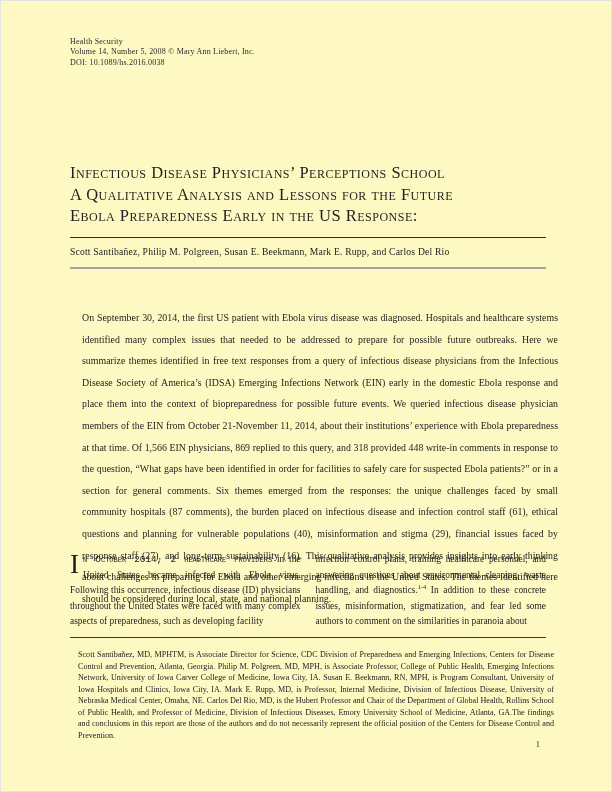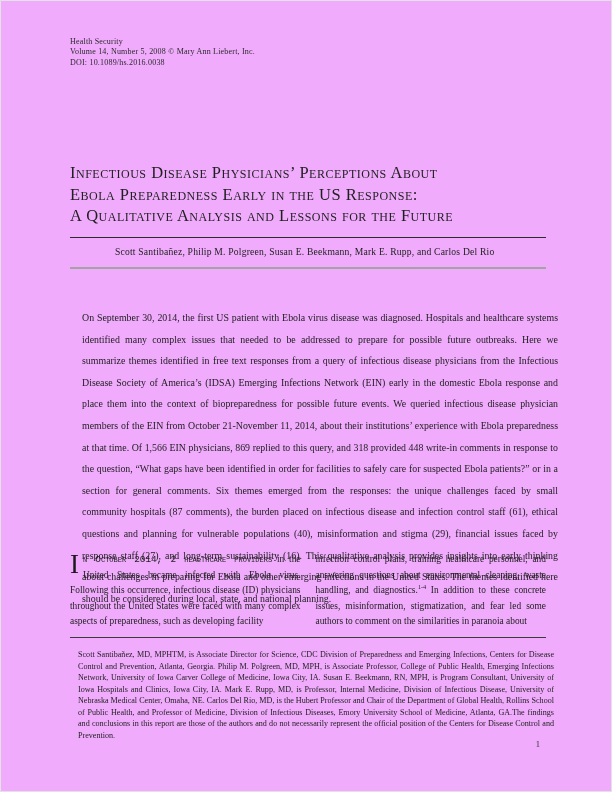--- a/index.html
+++ b/index.html
@@ -4,21 +4,21 @@
 <style>
   html, body {
     margin: 0;
     padding: 0;
     background: #ffffff;
   }
   .page {
     position: relative;
     width: 612px;
     height: 792px;
-    background: #f0abfc;
+    background: #fef9c3;
     border: 1px solid #e3e3e3;
     box-sizing: border-box;
     font-family: "Liberation Serif", serif;
     color: #1b1b1b;
     overflow: hidden;
   }
   .meta {
     position: absolute;
     left: 69px;
     top: 36px;
@@ -50,21 +50,20 @@
   .rule-gray  { top: 266px; height: 1.6px; background: #a3a3a3; }
   .rule-foot  { top: 636px; height: 1px;   background: #3a3a3a; }
   .authors {
     position: absolute;
     left: 69px;
     top: 245px;
     width: 476px;
     font-size: 9.6px;
     letter-spacing: 0.2px;
     color: #222222;
-    margin-left: 45px;
   }
   .abstract {
     position: absolute;
     left: 69px;
     top: 294px;
     width: 476px;
     margin: 12px;
     font-size: 9.9px;
     line-height: 21.6px;
     text-align: justify;
@@ -125,23 +124,23 @@
 
 <div class="page">
 
   <header class="meta">
     <div>Health Security</div>
     <div>Volume 14, Number 5, 2008 © Mary Ann Liebert, Inc.</div>
     <div>DOI: 10.1089/hs.2016.0038</div>
   </header>
 
   <h1 class="title">
-    <span class="tline">Infectious Disease Physicians’ Perceptions About</span>
+    <span class="tline">Infectious Disease Physicians’ Perceptions School</span>
+    <span class="tline">A Qualitative Analysis and Lessons for the Future</span>
     <span class="tline">Ebola Preparedness Early in the US Response:</span>
-    <span class="tline">A Qualitative Analysis and Lessons for the Future</span>
   </h1>
 
   <div class="rule rule-dark"></div>
 
   <div class="authors">Scott Santibañez, Philip M. Polgreen, Susan E. Beekmann, Mark E. Rupp, and Carlos Del Rio</div>
 
   <div class="rule rule-gray"></div>
 
   <p class="abstract">On September 30, 2014, the first US patient with Ebola virus disease was diagnosed. Hospitals and healthcare systems identified many complex issues that needed to be addressed to prepare for possible future outbreaks. Here we summarize themes identified in free text responses from a query of infectious disease physicians from the Infectious Disease Society of America’s (IDSA) Emerging Infections Network (EIN) early in the domestic Ebola response and place them into the context of biopreparedness for possible future events. We queried infectious disease physician members of the EIN from October 21-November 11, 2014, about their institutions’ experience with Ebola preparedness at that time. Of 1,566 EIN physicians, 869 replied to this query, and 318 provided 448 write-in comments in response to the question, “What gaps have been identified in order for facilities to safely care for suspected Ebola patients?” or in a section for general comments. Six themes emerged from the responses: the unique challenges faced by small community hospitals (87 comments), the burden placed on infectious disease and infection control staff (61), ethical questions and planning for vulnerable populations (40), misinformation and stigma (29), financial issues faced by response staff (27), and long-term sustainability (16). This qualitative analysis provides insights into early thinking about challenges in preparing for Ebola and other emerging infections in the United States. The themes identified here should be considered during local, state, and national planning.</p>
 

